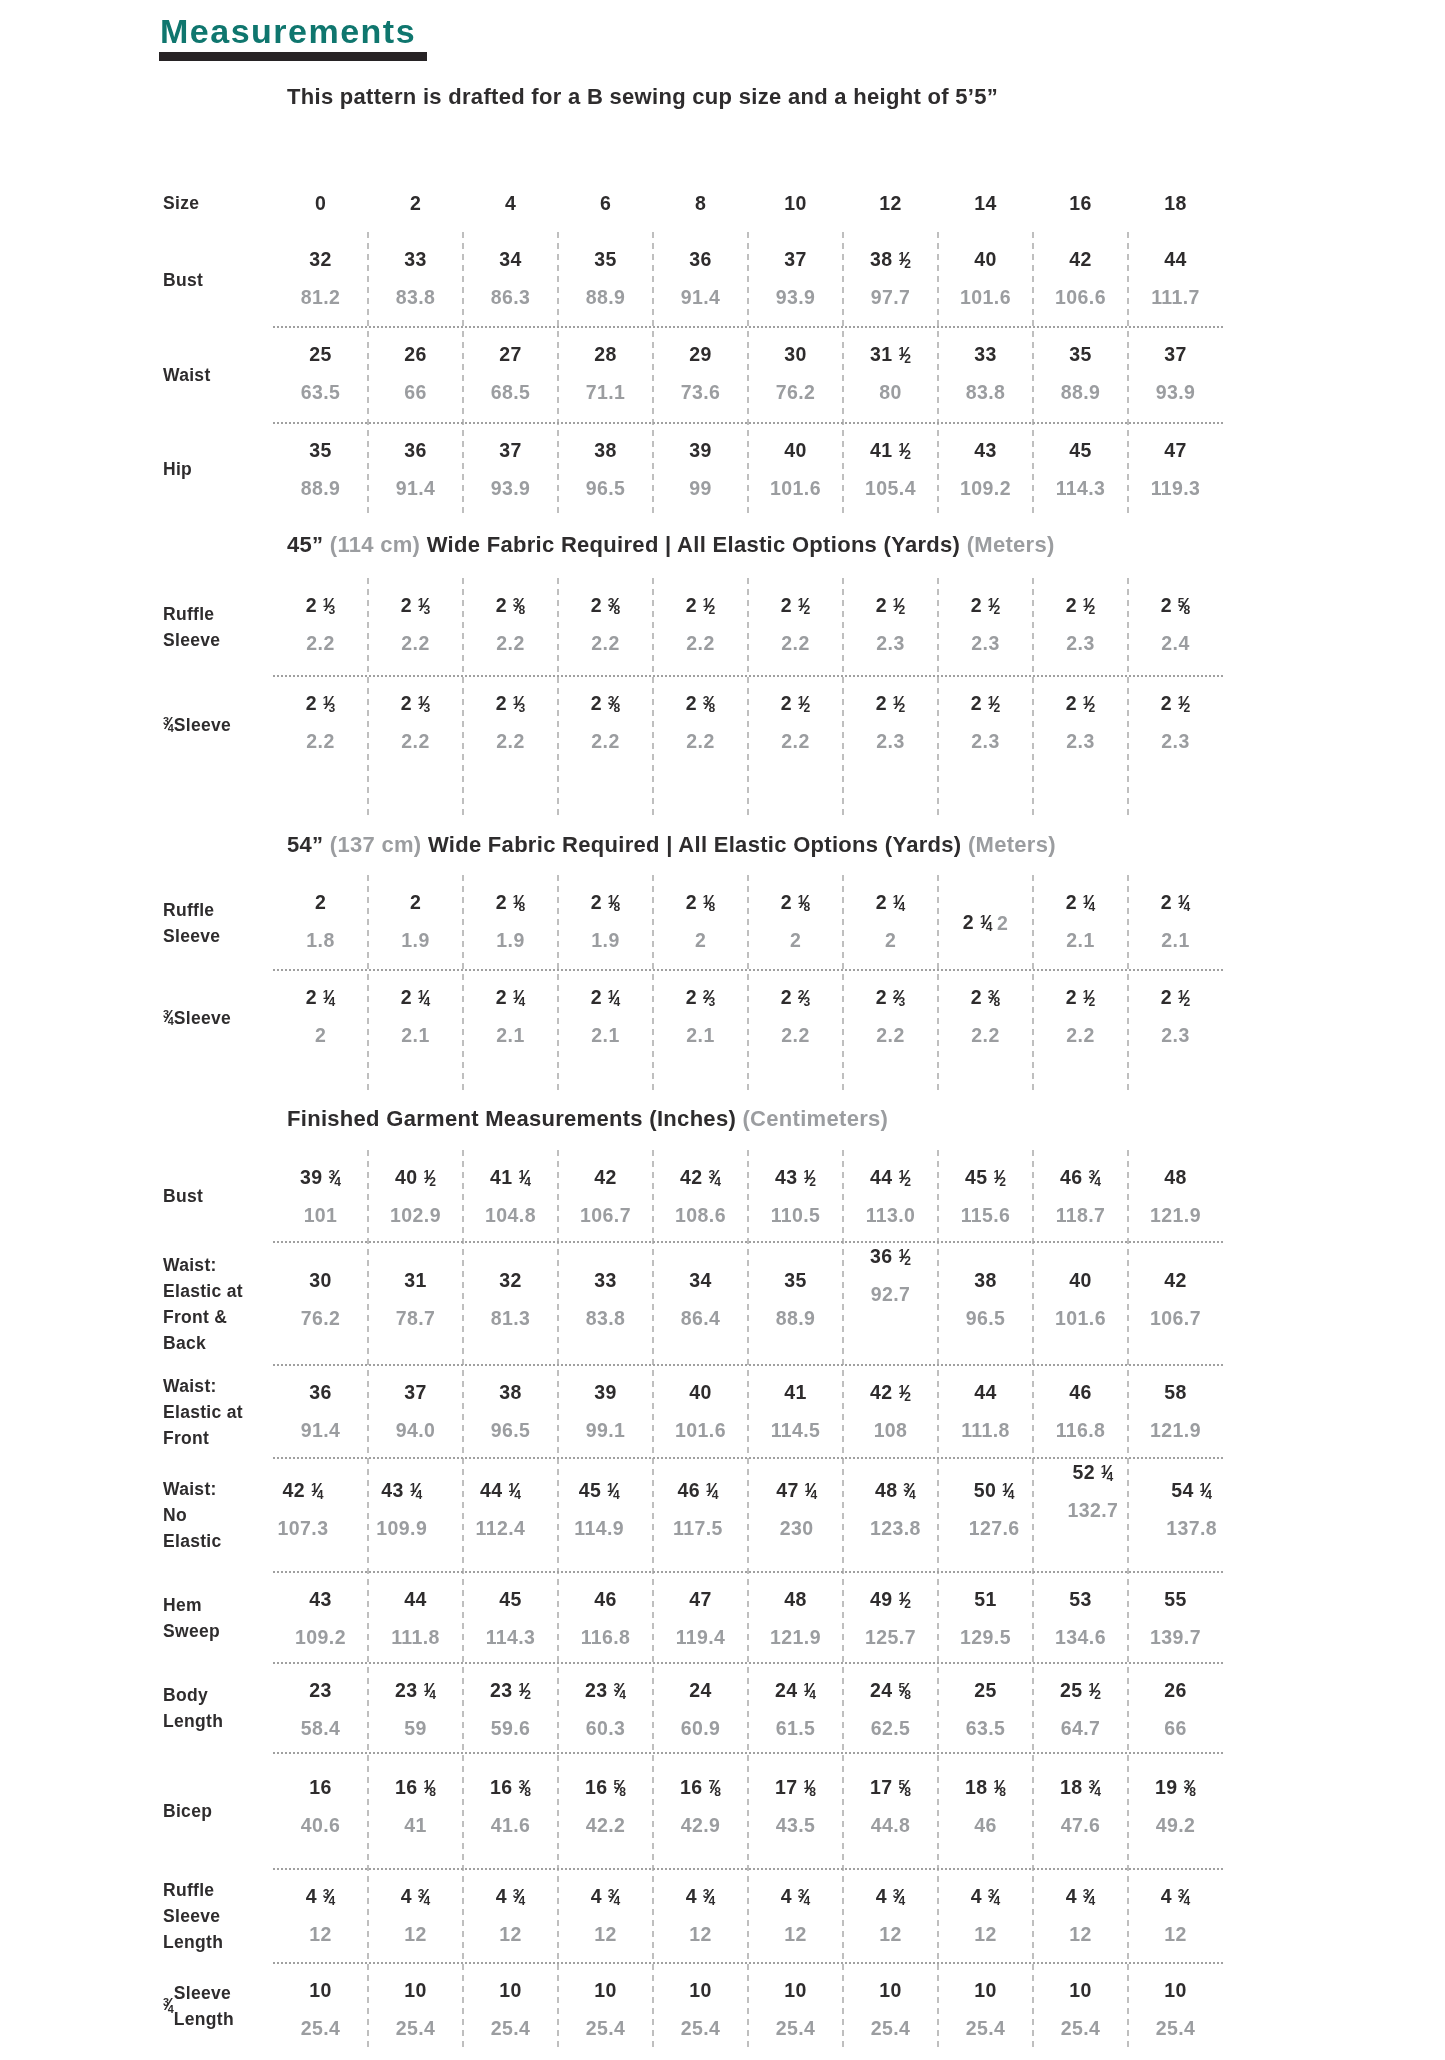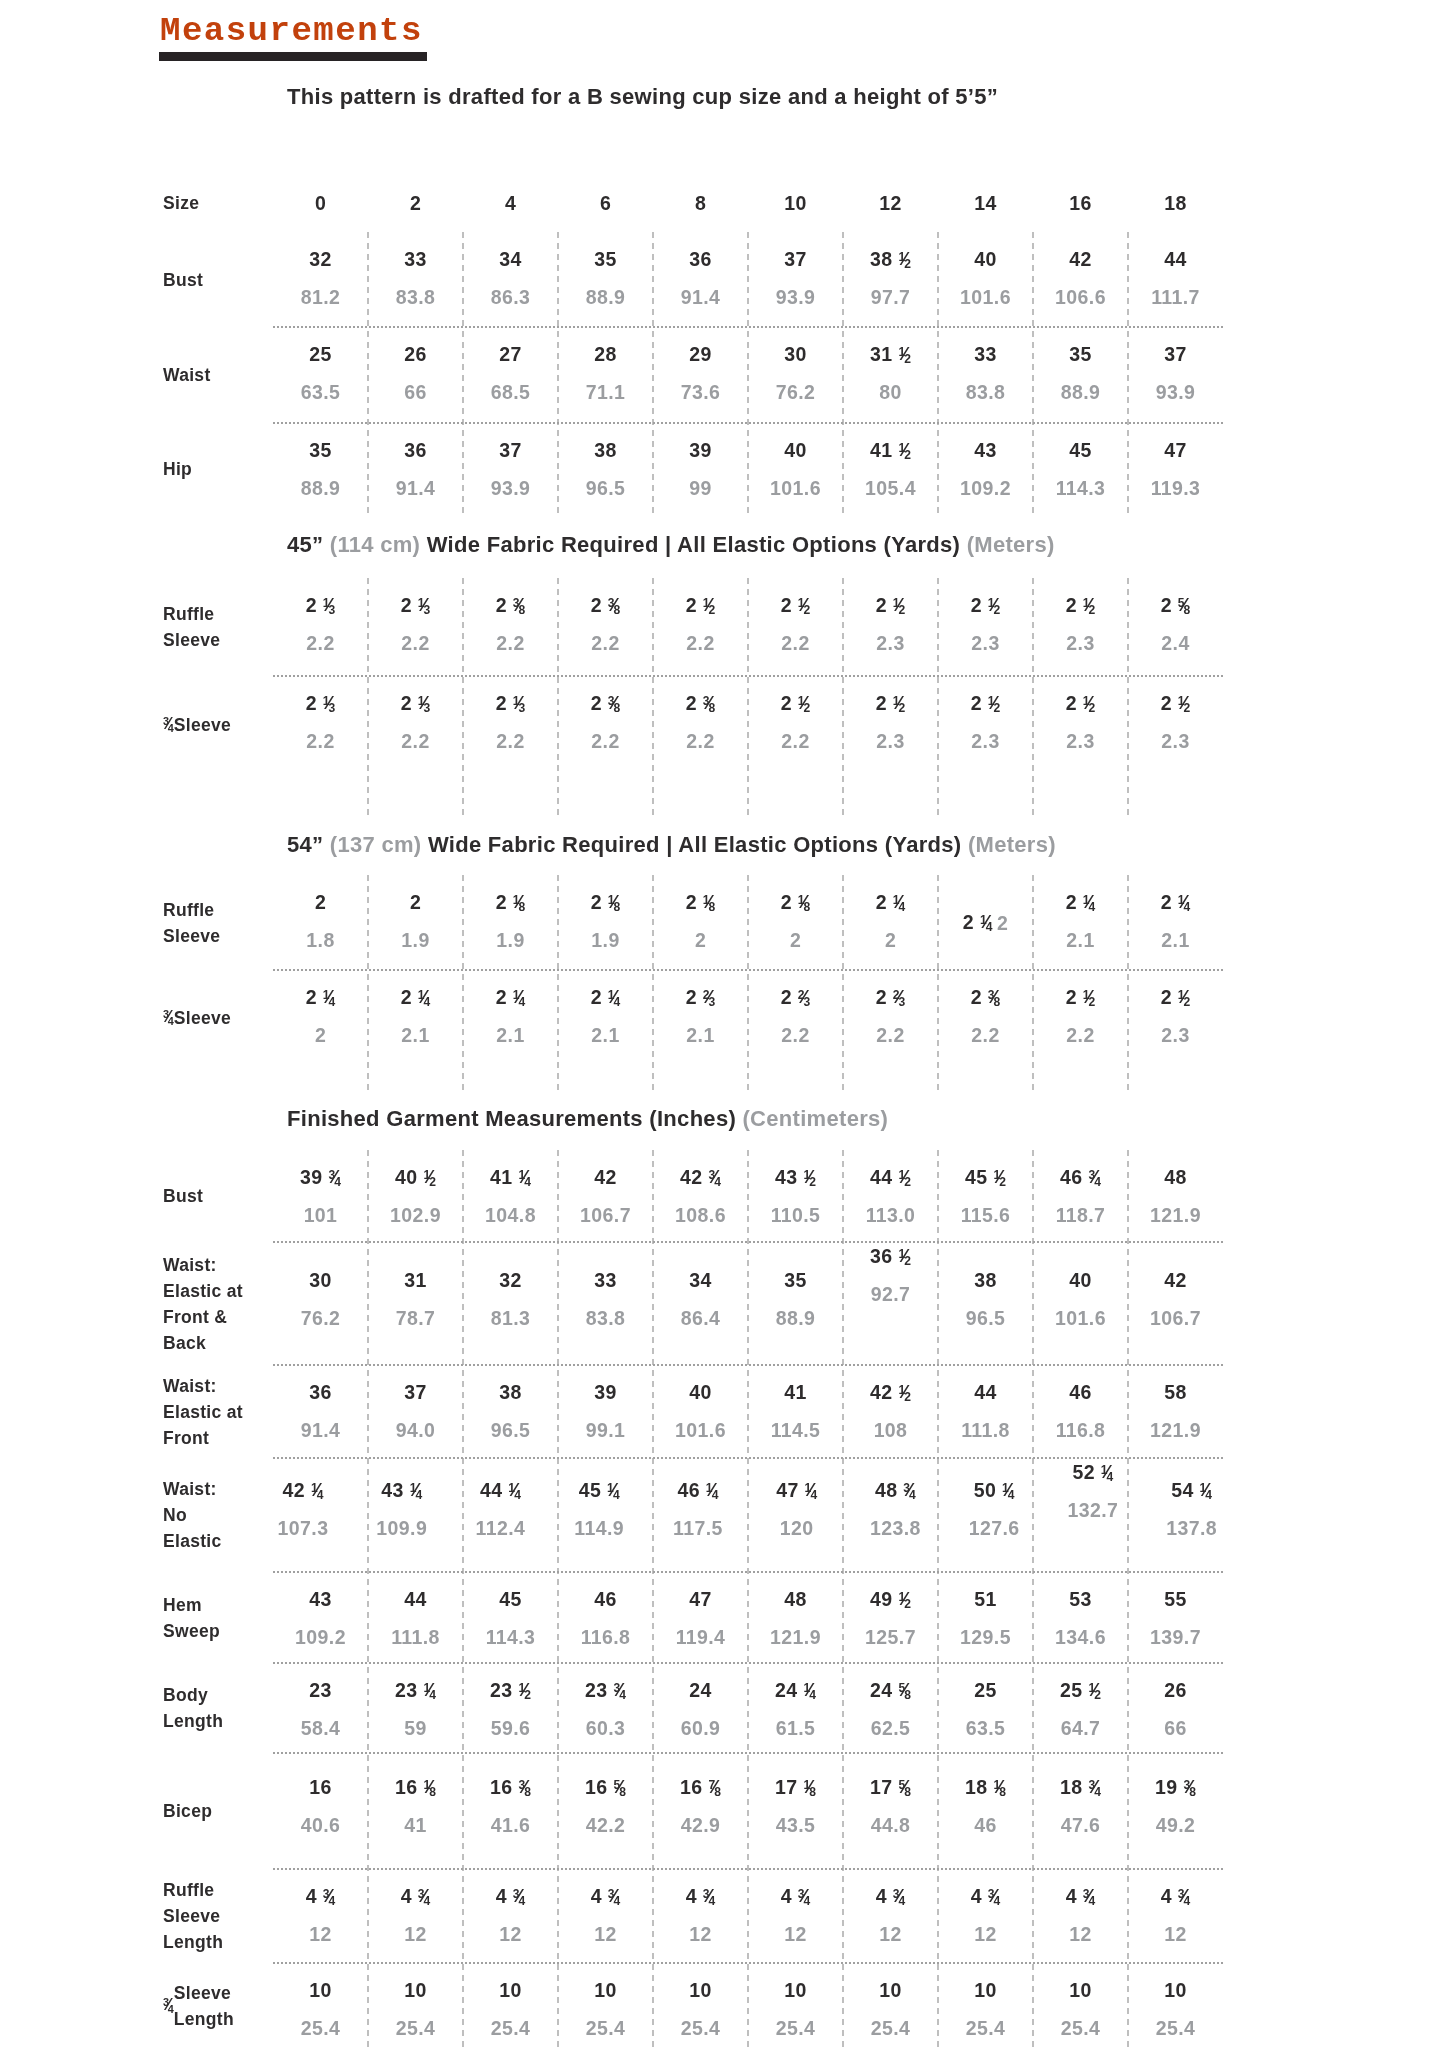--- a/index.html
+++ b/index.html
@@ -1,20 +1,20 @@
 <!DOCTYPE html>
 <html><head>
 <meta charset="utf-8">
 <style>
   html,body{margin:0;padding:0;background:#ffffff;}
   #canvas{
     position:relative;width:1445px;height:2060px;background:#ffffff;overflow:hidden;
     font-family:"Liberation Sans","DejaVu Sans",sans-serif;color:#2e2c2d;
   }
-  .title{position:absolute;left:160px;top:12px;font-size:34px;font-weight:700;letter-spacing:1.5px;color:#c2410c;font-family:Liberation Mono, monospace;}
+  .title{position:absolute;left:160px;top:12px;font-size:34px;font-weight:700;letter-spacing:1.5px;color:#0f766e;}
   .bar{position:absolute;left:159px;top:52px;width:268px;height:9px;background:#272325;}
   .intro{position:absolute;left:287px;top:84px;font-size:22px;font-weight:700;letter-spacing:.3px;color:#2e2c2d;white-space:nowrap;}
   .heading{position:absolute;left:287px;font-size:22px;font-weight:700;letter-spacing:.3px;white-space:nowrap;line-height:28px;}
   .seg.dark{color:#2e2c2d;}
   .seg.gray{color:#9b9da0;}
   .block{position:absolute;left:163px;width:1060px;}
   .trow{position:absolute;left:0;display:flex;width:1060px;}
   .rlabel{
     width:110px;display:flex;align-items:center;white-space:pre-line;
     font-size:17.5px;font-weight:700;line-height:26px;letter-spacing:.3px;color:#2e2c2d;
@@ -587,21 +587,21 @@
         <div class="cell">
           <div class="vin" style="margin-top:18px">45 <span class="fr"><sup>1</sup><span class="fsl">⁄</span><sub>4</sub></span></div>
           <div class="vcm">114.9</div>
         </div>
         <div class="cell">
           <div class="vin" style="margin-top:18px">46 <span class="fr"><sup>1</sup><span class="fsl">⁄</span><sub>4</sub></span></div>
           <div class="vcm">117.5</div>
         </div>
         <div class="cell">
           <div class="vin" style="margin-top:18px">47 <span class="fr"><sup>1</sup><span class="fsl">⁄</span><sub>4</sub></span></div>
-          <div class="vcm">120</div>
+          <div class="vcm">230</div>
         </div>
         <div class="cell">
           <div class="vin" style="margin-top:18px">48 <span class="fr"><sup>3</sup><span class="fsl">⁄</span><sub>4</sub></span></div>
           <div class="vcm">123.8</div>
         </div>
         <div class="cell">
           <div class="vin" style="margin-top:18px">50 <span class="fr"><sup>1</sup><span class="fsl">⁄</span><sub>4</sub></span></div>
           <div class="vcm">127.6</div>
         </div>
         <div class="cell">

